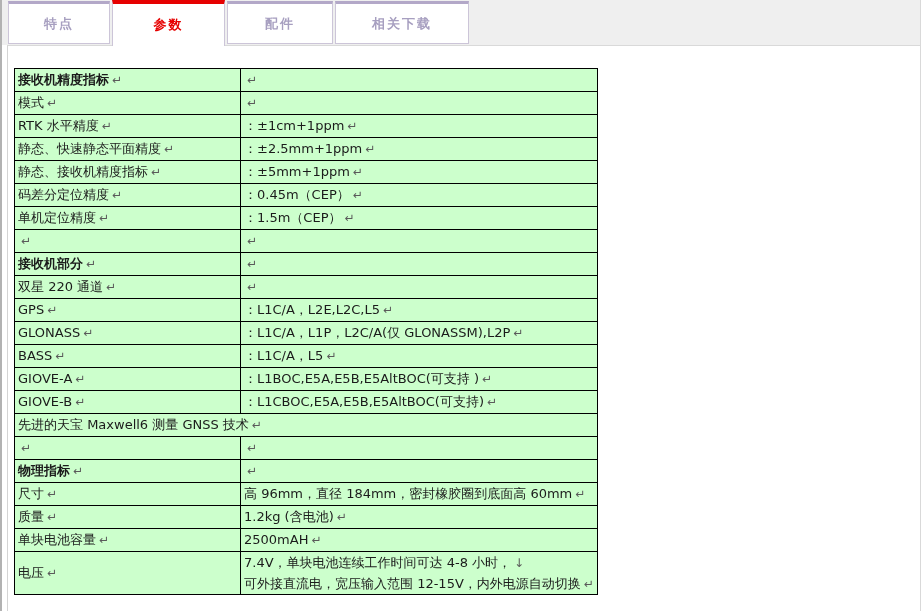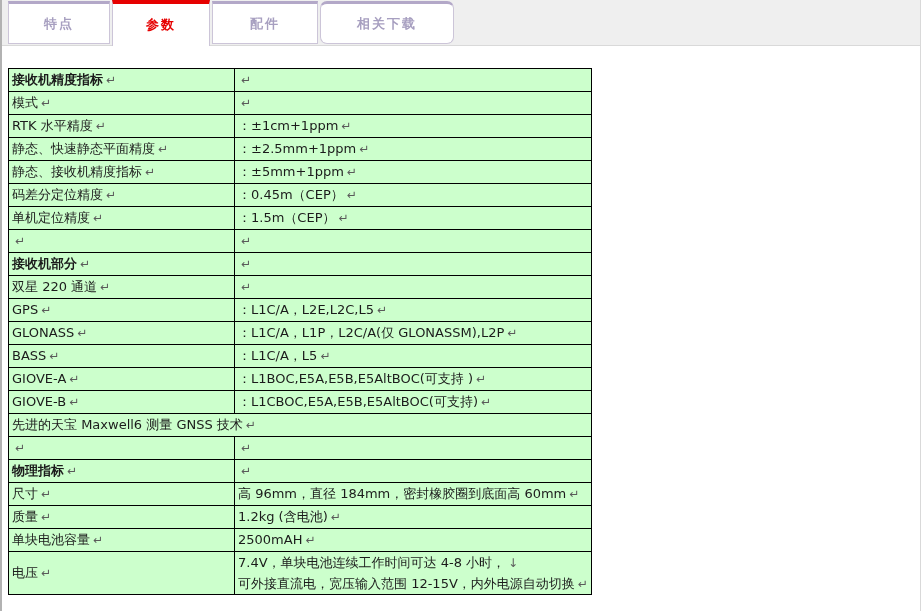--- a/index.html
+++ b/index.html
@@ -25,33 +25,33 @@
   .tab {
     height: 43px; margin-right: 2px;
     background: #ffffff;
     border: 1px solid #ccc5d8;
     border-top: 3px solid #b3a8c8;
     color: #a79fc0; font-weight: bold; font-size: 13px;
     display: flex; align-items: center; justify-content: center;
     cursor: pointer; letter-spacing: 2px;
   }
   .tab:nth-child(1) { width: 102px; }
-  .tab:nth-child(2) { width: 98px; }
+  .tab:nth-child(2) { width: 113px; }
   .tab:nth-child(3) { width: 106px; }
-  .tab:nth-child(4) { width: 134px; border-radius: 7px; }
+  .tab:nth-child(4) { width: 134px; }
   .tab:nth-child(5) { width: 108px; }
   .tab.active {
     height: 46px;
     border-top: 4px solid #e60000;
     border-bottom: none;
     color: #e60000;
   }
   .content {
     position: relative; z-index: 1;
-    margin-left: 1px;
+    margin-left: 7px;
     height: 566px;
     background: #ffffff;
     border-top: 1px solid #d9d9d9;
     border-left: 1px solid #d4d4d4;
   }
   table.spec {
     border-collapse: collapse;
     margin: 22px 0 0 6px;
     table-layout: fixed;
   }

